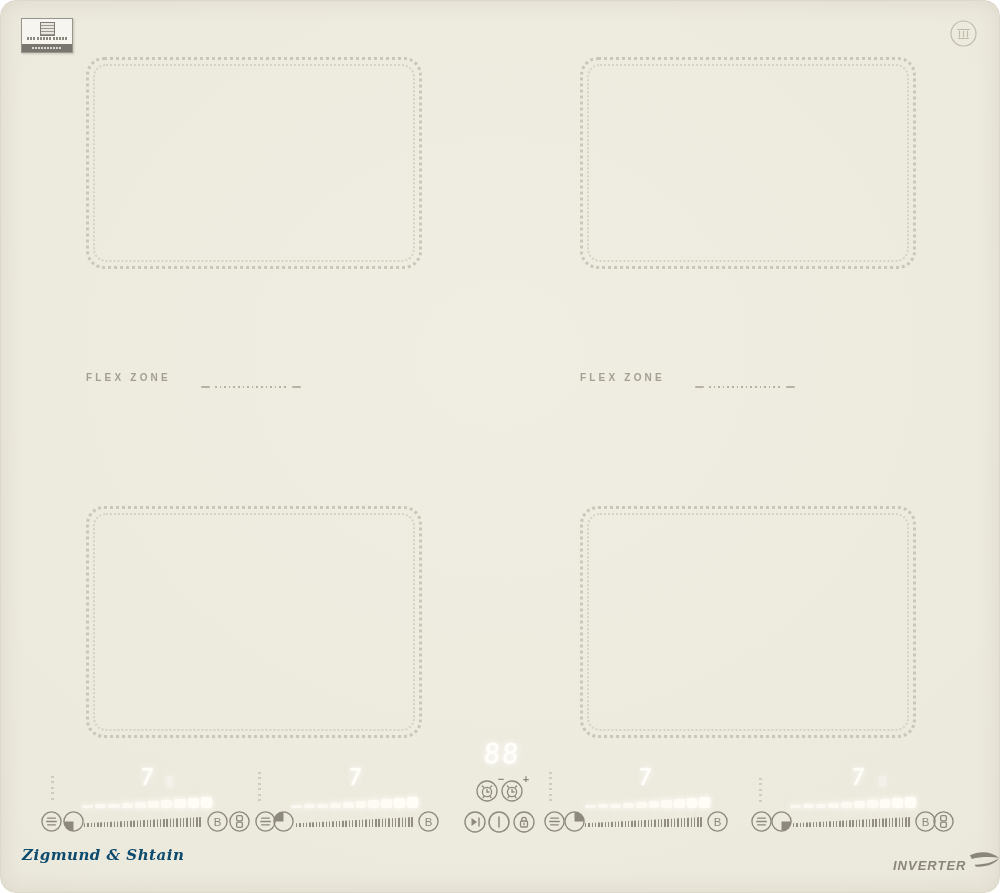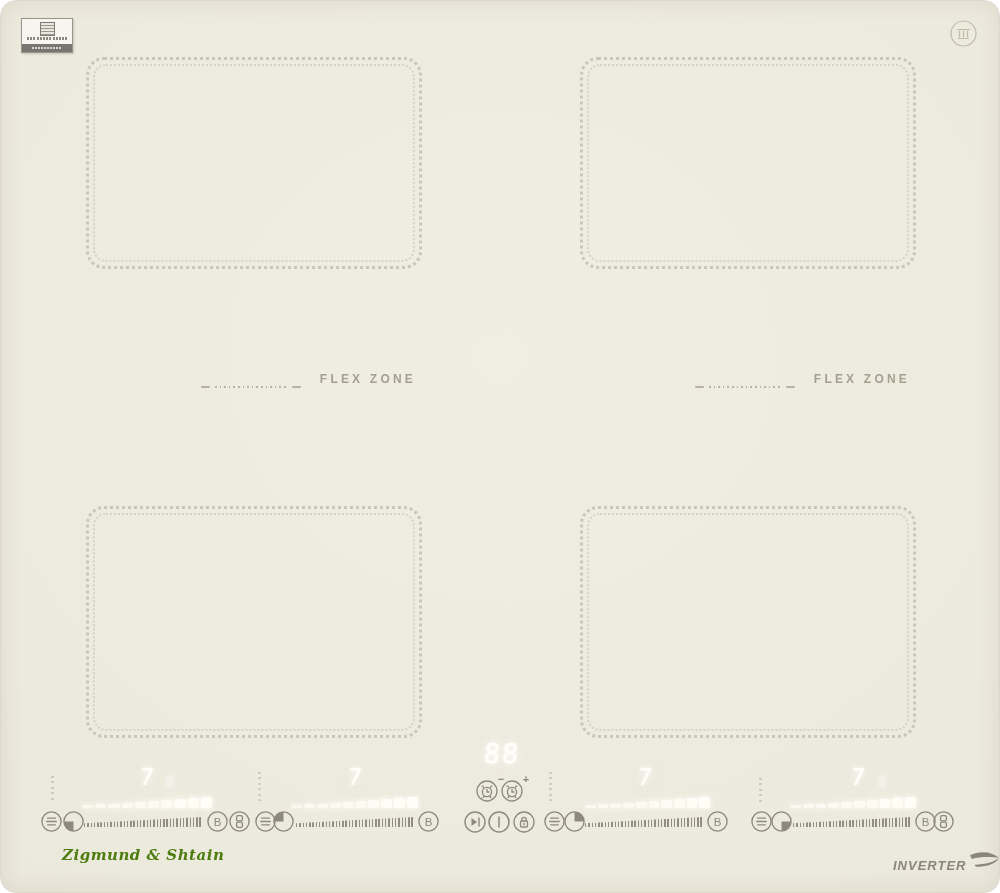--- a/index.html
+++ b/index.html
@@ -11,22 +11,22 @@
          border:1px solid #dcd8ca;
          box-shadow:inset 0 0 22px rgba(140,130,110,.16);}
   
   .zone{position:absolute;border:3px dotted #cbc7b8;border-radius:18px;}
   .zone::before{content:"";position:absolute;inset:4px;border:2px dotted #d7d3c4;border-radius:13px;}
   .zone-tl{left:86px;top:57px;width:330px;height:206px;}
   .zone-tr{left:580px;top:57px;width:330px;height:206px;}
   .zone-bl{left:86px;top:506px;width:330px;height:226px;}
   .zone-br{left:580px;top:506px;width:330px;height:226px;}
   
-  .flexlabel{position:absolute;top:372px;width:330px;text-align:right;color:#a59f90;
-             font-size:12px;letter-spacing:3.2px;font-weight:bold;}
+  .flexlabel{position:absolute;top:372px;width:330px;text-align:left;color:#a59f90;
+             font-size:10px;letter-spacing:3.2px;font-weight:bold;}
   .flex-left{left:86px;} .flex-right{left:580px;}
   .dotrow{position:absolute;top:386px;width:330px;display:flex;justify-content:center;align-items:center;gap:5px;}
   .dash{width:9px;height:2px;background:#b8b2a2;border-radius:1px;}
   .dots{width:72px;height:2px;
         background:repeating-linear-gradient(90deg,#b8b2a2 0 1.6px,transparent 1.6px 4.6px);}
   
   .badge{position:absolute;left:21px;top:18px;width:50px;height:33px;background:#f7f5f0;
          border:1px solid #97958e;box-shadow:1px 1px 2px rgba(90,85,70,.25);}
   .badge-glyph{width:13px;height:12px;margin:3px auto 1px;border:1px solid #7d7b74;
                background:repeating-linear-gradient(0deg,#9a988f 0 1.5px,#e8e6df 1.5px 3px);}
@@ -76,21 +76,21 @@
   .sup-minus{left:496px;} .sup-plus{left:521px;}
   
   .kw-1{left:40px;} .qt-1{left:62px;} .b-1{left:206px;} .br-1{left:228px;}
   .kw-2{left:254px;} .qt-2{left:272px;} .b-2{left:417px;}
   .tm-minus{left:475px;} .tm-plus{left:500px;}
   .k-pause{left:463px;} .k-power{left:487px;} .k-lock{left:512px;}
   .kw-3{left:543px;} .qt-3{left:563px;} .b-3{left:706px;}
   .kw-4{left:750px;} .qt-4{left:770px;} .b-4{left:914px;} .br-4{left:932px;}
   
   .brandlogo{position:absolute;left:22px;top:846px;font-family:"DejaVu Serif",serif;
-             font-weight:bold;font-style:italic;font-size:15px;color:#4d7c0f;letter-spacing:.5px;margin-left:40px;}
+             font-weight:bold;font-style:italic;font-size:15px;color:#0c4a6e;letter-spacing:.5px;}
   .inverter{position:absolute;left:893px;top:849px;display:flex;align-items:flex-end;gap:2px;}
   .inverter .txt{font-style:italic;font-weight:bold;font-size:13px;letter-spacing:1px;color:#8b867a;}
 </style>
 </head>
 <body>
 
 <div class="stage">
   <div class="glass"></div>
 
   <div class="badge">

